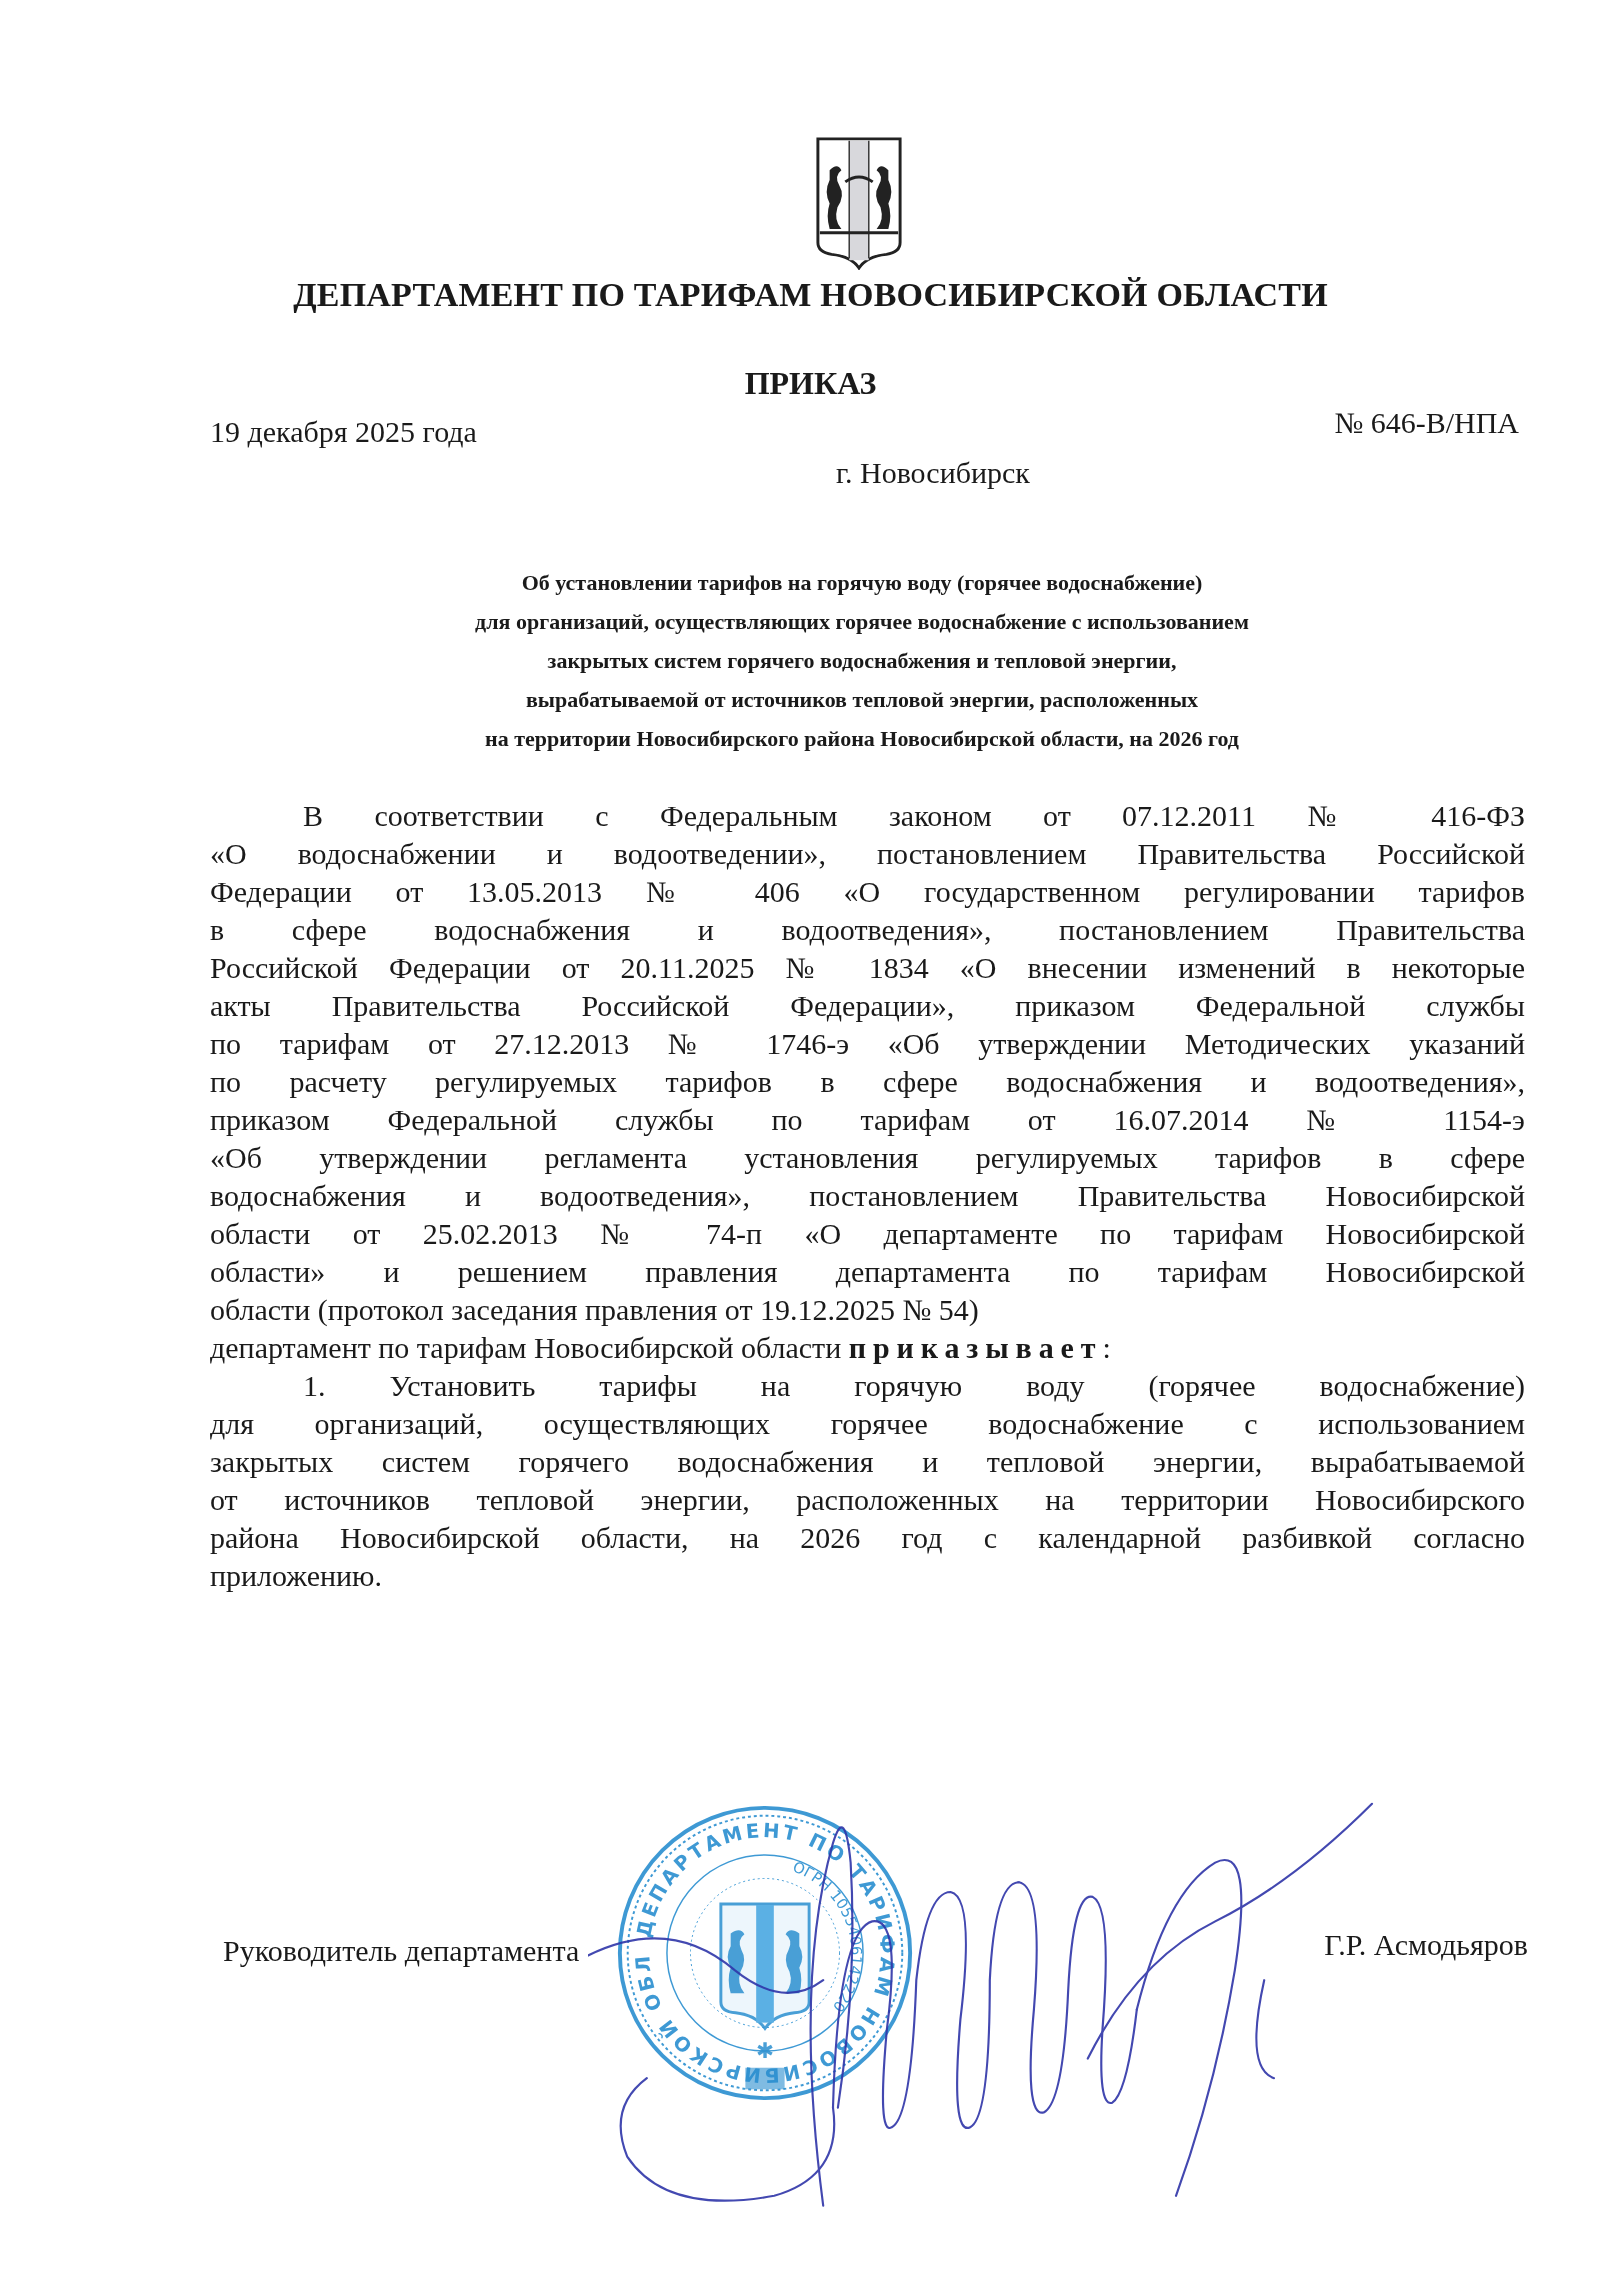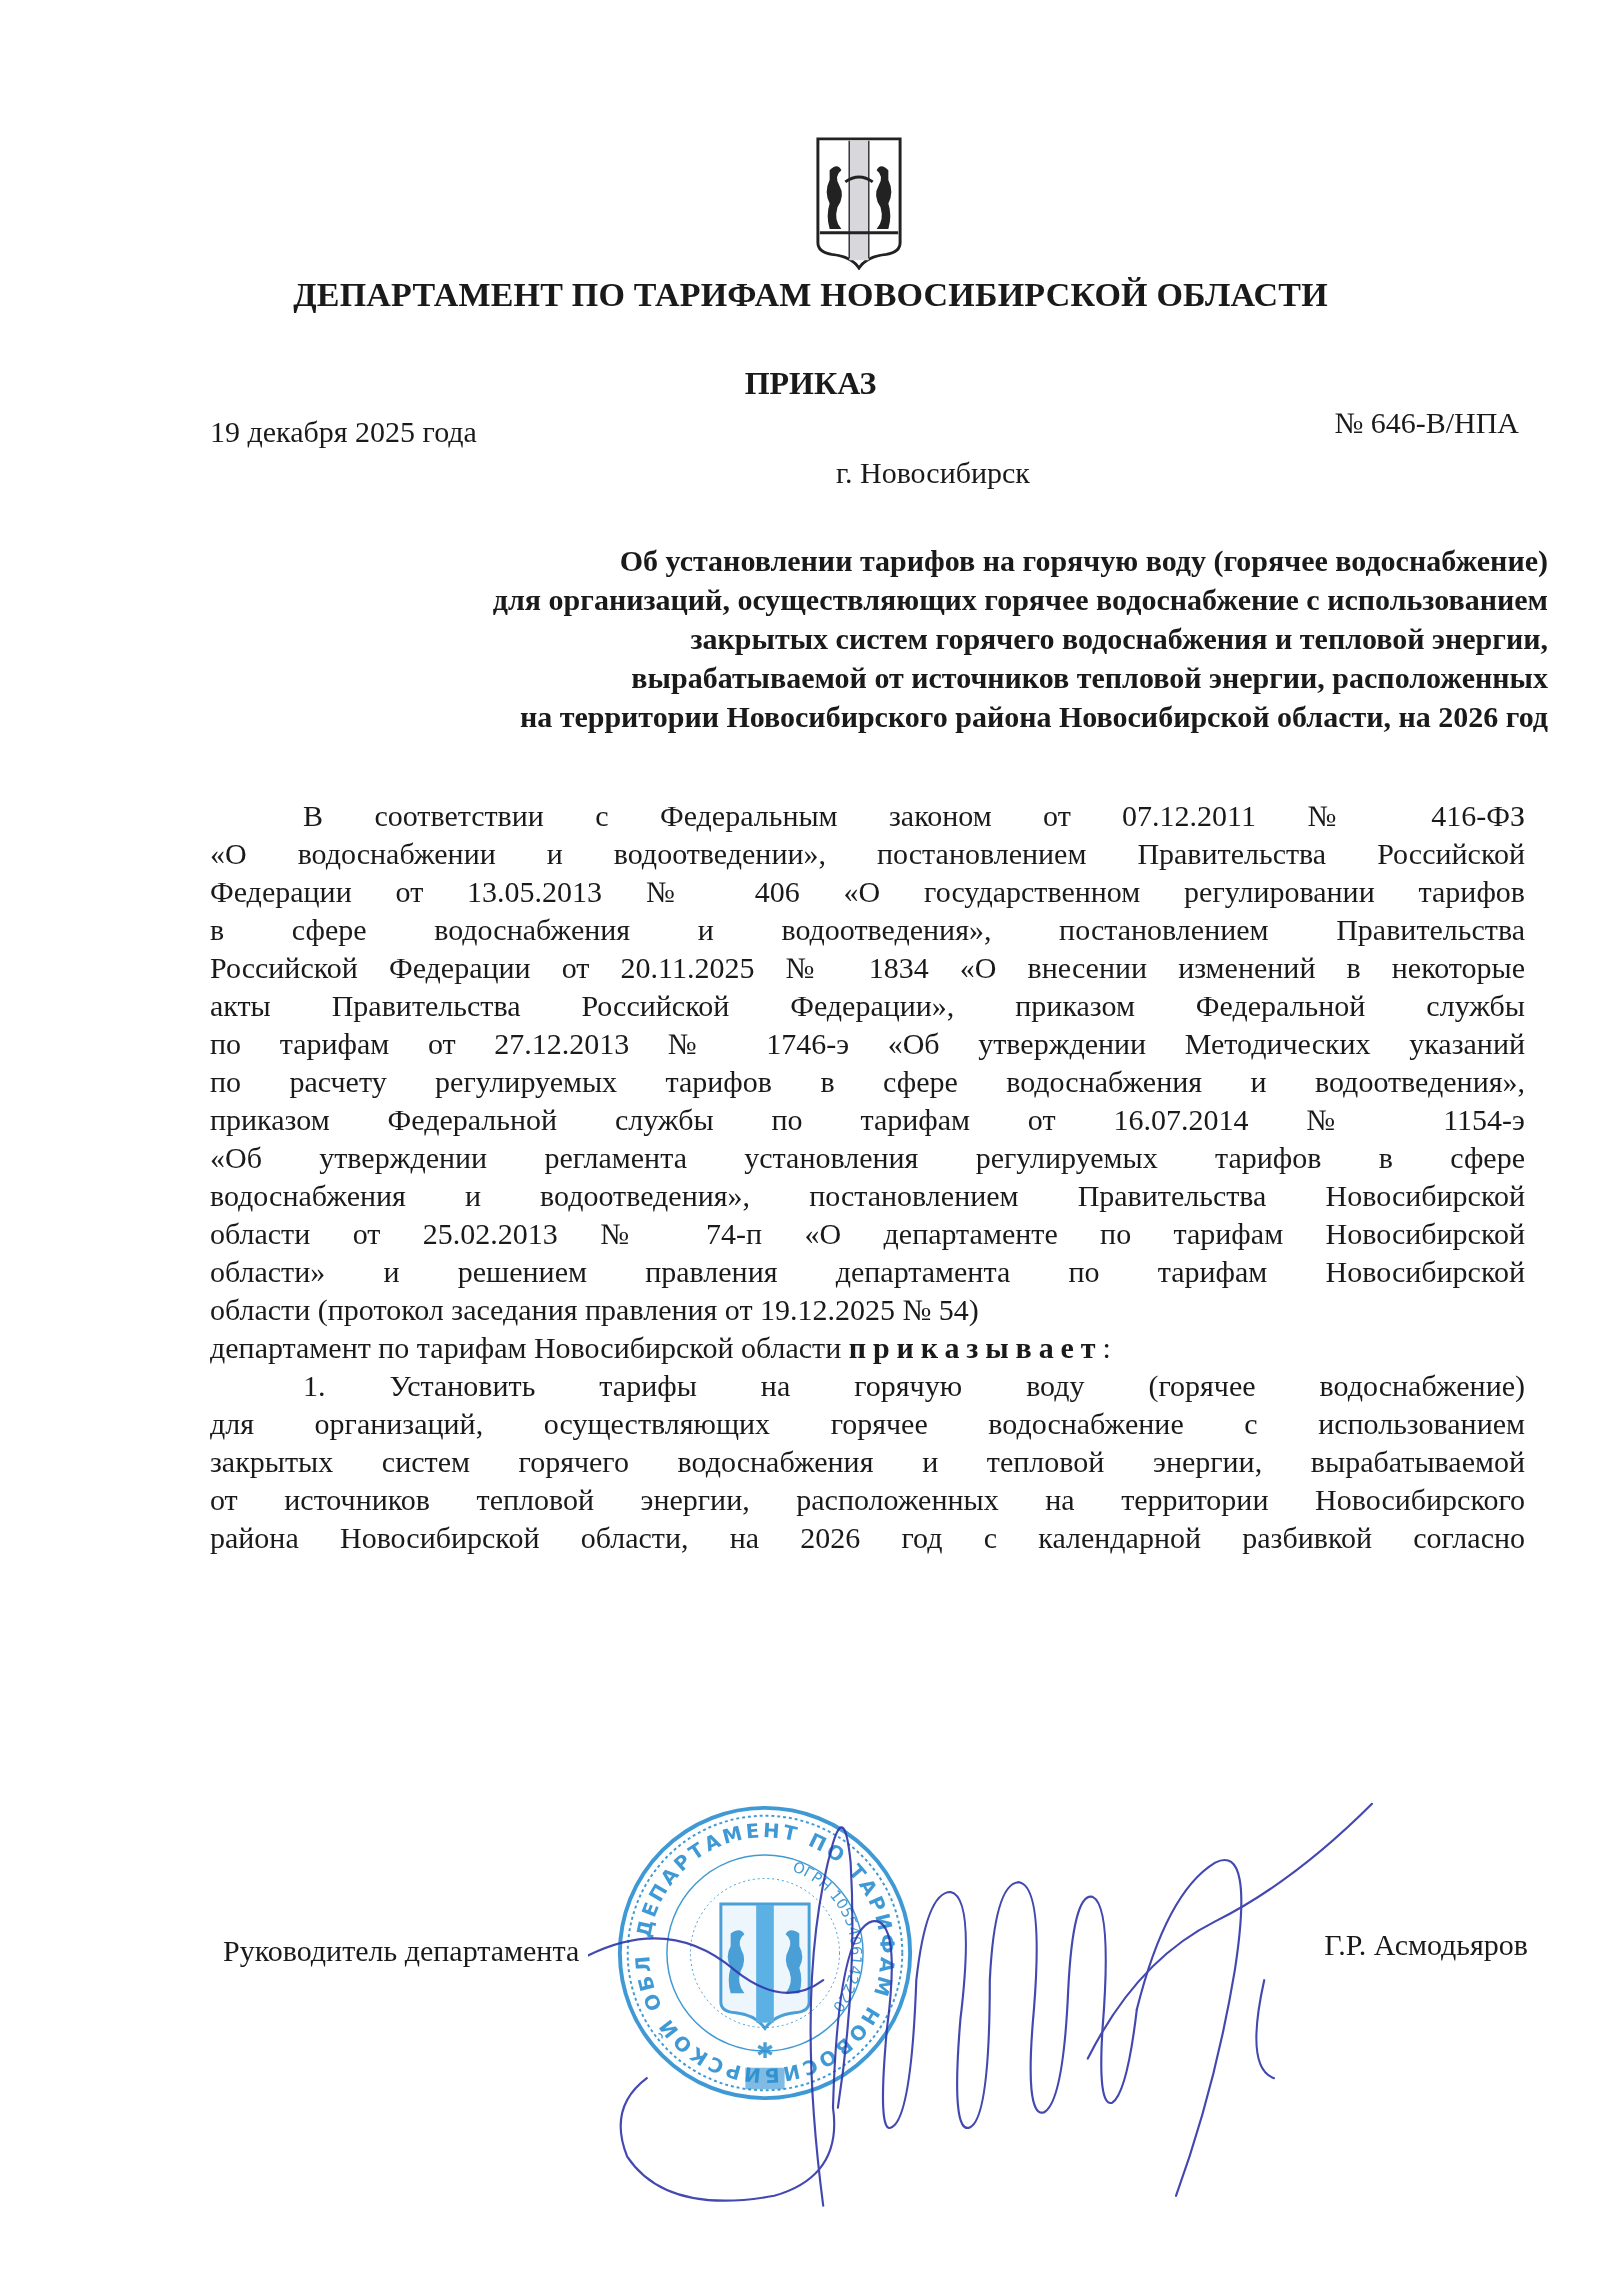--- a/index.html
+++ b/index.html
@@ -11,22 +11,22 @@
 
     .dept { position: absolute; left: 0; width: 1621px; top: 276px; text-align: center;
             font-weight: bold; font-size: 34px; letter-spacing: 0.2px; }
     .prikaz { position: absolute; left: 0; width: 1621px; top: 365px; text-align: center;
               font-weight: bold; font-size: 32px; }
     .date { position: absolute; left: 210px; top: 415px; font-size: 30px; }
     .number { position: absolute; right: 102px; top: 406px; font-size: 30px; }
     .city { position: absolute; left: 0; width: 1621px; padding-left: 245px; box-sizing: border-box;
             top: 456px; text-align: center; font-size: 30px; }
 
-    .title { position: absolute; left: 176px; width: 1372px; top: 541px; text-align: right;
-             font-weight: bold; font-size: 30px; line-height: 39px; }
+    .title { position: absolute; left: 176px; width: 1372px; top: 563px; text-align: center;
+             font-weight: bold; font-size: 22px; line-height: 39px; }
     .title div { white-space: nowrap; }
 
     .body { position: absolute; left: 210px; width: 1315px; top: 797px;
             font-size: 30px; line-height: 38px; }
     .line { display: block; text-align: justify; text-align-last: justify; white-space: nowrap;
             height: 38px; }
     .line.last { text-align-last: left; }
     .line.indent { padding-left: 93px; }
     .line.ind2 { padding-left: 93px; }
     .spaced { font-weight: bold; letter-spacing: 6.9px; }
@@ -86,20 +86,21 @@
     </div>
 
     <span class="line last"><span>департамент по тарифам Новосибирской области </span><span class="spaced">приказывает</span><span>:</span></span>
 
     <div>
       <span class="line ind2">1. Установить тарифы на горячую воду (горячее водоснабжение)</span>
       <span class="line">для организаций, осуществляющих горячее водоснабжение с использованием</span>
       <span class="line">закрытых систем горячего водоснабжения и тепловой энергии, вырабатываемой</span>
       <span class="line">от источников тепловой энергии, расположенных на территории Новосибирского</span>
       <span class="line">района Новосибирской области, на 2026 год с календарной разбивкой согласно</span>
+      <span class="line last">приложению.</span>
     </div>
 
   </div>
 
   <div class="signer-title">Руководитель департамента</div>
   <div class="signer-name">Г.Р. Асмодьяров</div>
 
   <svg class="stamp" viewBox="0 0 310 310">
     <defs>
       <path id="stampArc" d="M155 155 m-118 0 a118 118 0 1 1 236 0 a118 118 0 1 1 -236 0"></path>

